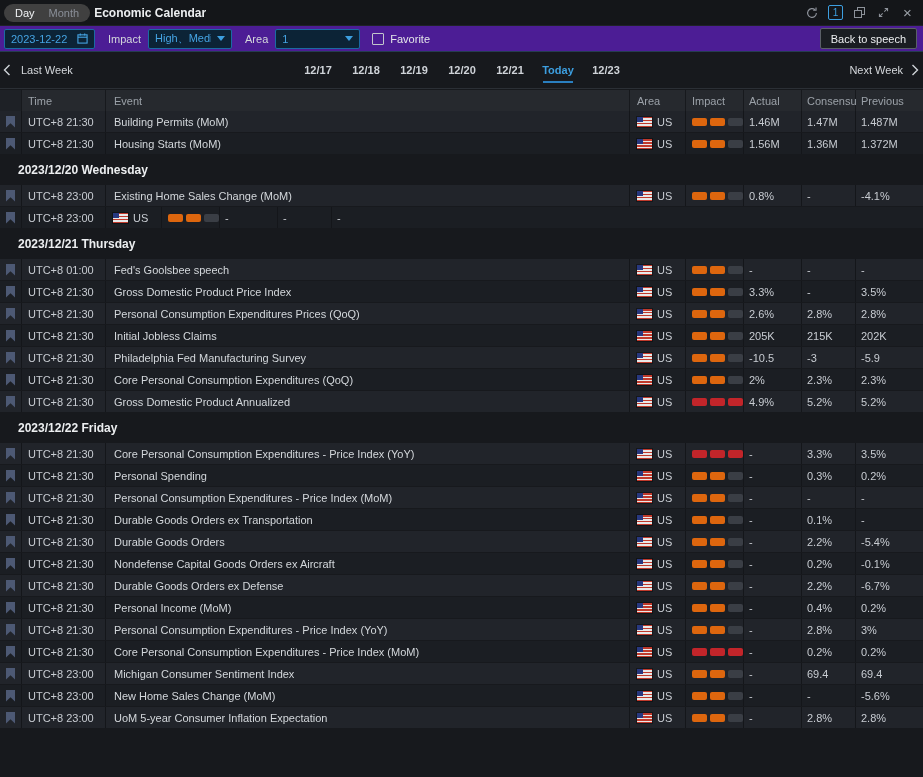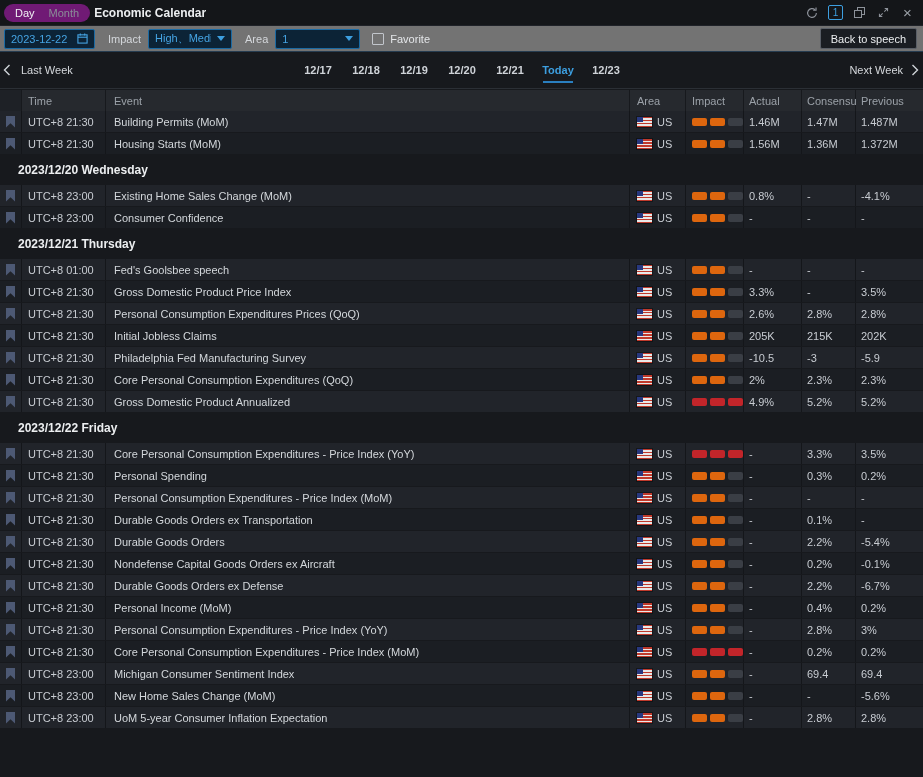--- a/index.html
+++ b/index.html
@@ -2,35 +2,35 @@
 <html><head>
 <meta charset="utf-8">
 <style>
   * { margin:0; padding:0; box-sizing:border-box; }
   html,body { background:#101216; }
   body { font-family:"Liberation Sans","DejaVu Sans",sans-serif; }
   .app { position:relative; width:923px; height:777px; background:#17191d; overflow:hidden; color:#c8ccd2; }
 
   
   .titlebar { height:26px; display:flex; align-items:center; padding:0 8px 0 4px; background:#141619; border-bottom:1px solid #1f2228; }
-  .view-pill { display:flex; align-items:center; background:#701a75; border-radius:10px; padding:2px 4px; }
+  .view-pill { display:flex; align-items:center; background:#404040; border-radius:10px; padding:2px 4px; }
   .pill-tab { font-size:11px; color:#8a8f98; padding:1px 7px; border-radius:8px; cursor:default; }
   .pill-tab.active { color:#f0f2f4; }
   .app-title { font-size:12px; font-weight:bold; color:#eceef0; margin-left:4px; }
   .title-icons { margin-left:auto; display:flex; align-items:center; gap:9px; }
   .ticon { width:15px; height:15px; display:flex; align-items:center; justify-content:center; color:#8d929a; }
   .ticon svg { display:block; }
   .badge { width:15px; height:15px; border:1px solid #3d9fe0; border-radius:2px; color:#3d9fe0; font-size:10px; line-height:13px; text-align:center; }
   .restore { position:relative; }
   .sq-back { position:absolute; top:2px; left:5px; width:8px; height:8px; border:1px solid #8d929a; }
   .sq-front { position:absolute; top:5px; left:2px; width:8px; height:8px; border:1px solid #8d929a; background:#141619; }
   .close-x { font-size:15px; line-height:14px; color:#9aa0a6; }
 
   
-  .filterbar { height:26px; display:flex; align-items:center; padding:0 6px 0 4px; background:#737373; border-bottom:1px solid #263c50; }
+  .filterbar { height:26px; display:flex; align-items:center; padding:0 6px 0 4px; background:#4c1d95; border-bottom:1px solid #263c50; }
   .date-field { width:91px; height:20px; background:#0c2336; border:1px solid #1b6aa3; border-radius:2px; display:flex; align-items:center; justify-content:space-between; padding:0 6px; }
   .date-text { color:#45a3e2; font-size:11px; }
   .flt-label { font-size:11px; color:#d4d7db; margin:0 7px 0 13px; }
   .select { height:20px; background:#0c2336; border:1px solid #1b6aa3; border-radius:2px; display:flex; align-items:center; justify-content:space-between; padding:0 6px; }
   .select .val { color:#45a3e2; font-size:11px; white-space:nowrap; overflow:hidden; }
   .sel-impact { width:84px; }
   .sel-area { width:85px; margin-left:0; }
   .caret { width:0; height:0; border-left:4px solid transparent; border-right:4px solid transparent; border-top:5px solid #3d9fe0; margin-left:6px; flex:none; }
   .checkbox { width:12px; height:12px; border:1px solid #c2c6cc; border-radius:1px; margin:0 6px 0 12px; background:transparent; }
   .fav-label { font-size:11px; color:#e4e6e9; }
@@ -245,21 +245,20 @@
     <div class="cell c-actual">0.8%</div>
     <div class="cell c-consensus">-</div>
     <div class="cell c-previous">-4.1%</div>
   </div>
 
   <div class="row alt">
     <div class="cell c-pin">
           <span class="pin"></span>
         </div>
     <div class="cell c-time">UTC+8 23:00</div>
-    <div class="cell c-event">Consumer Confidence</div>
     <div class="cell c-area">
           <span class="flag"></span>
           <span>US</span>
         </div>
     <div class="cell c-impact">
       <span class="impact-bars">
             <span class="seg seg-med"></span>
             <span class="seg seg-med"></span>
             <span class="seg seg-off"></span>
           </span>

